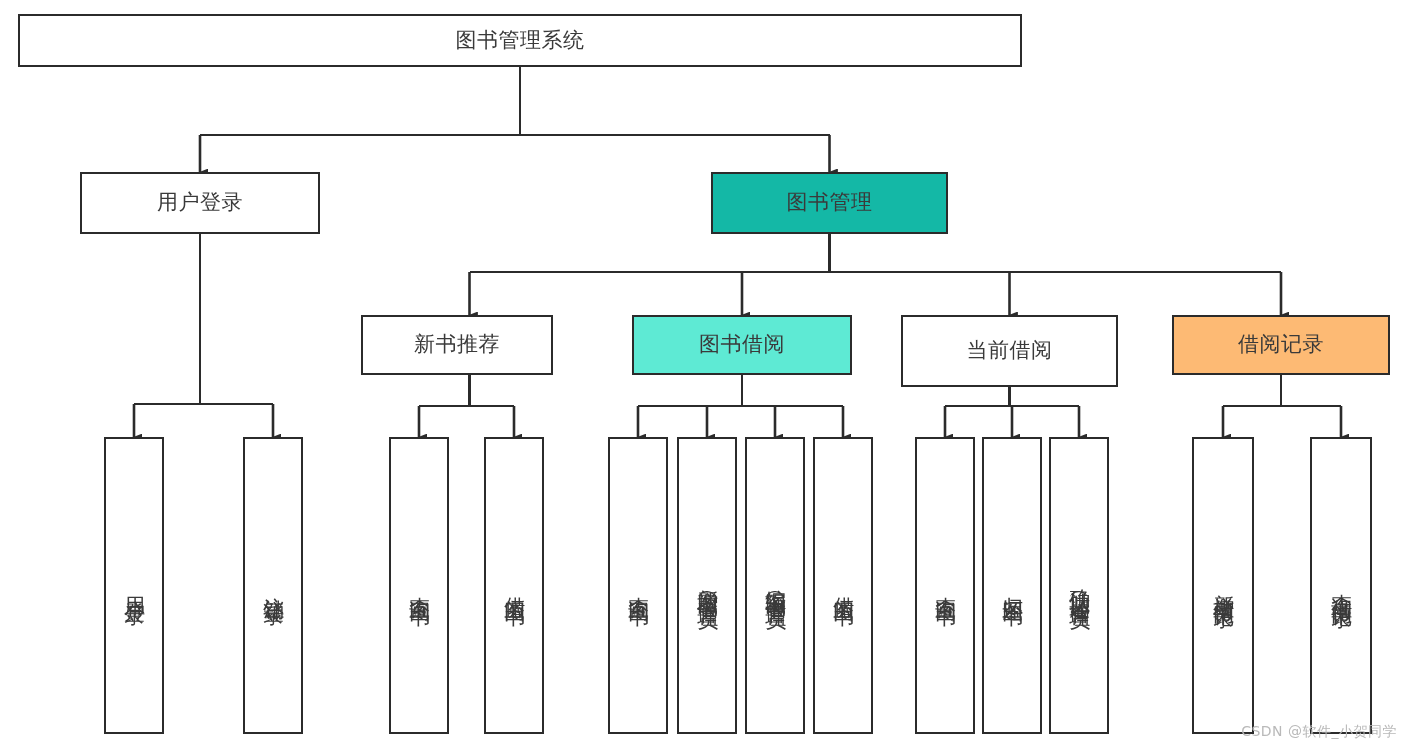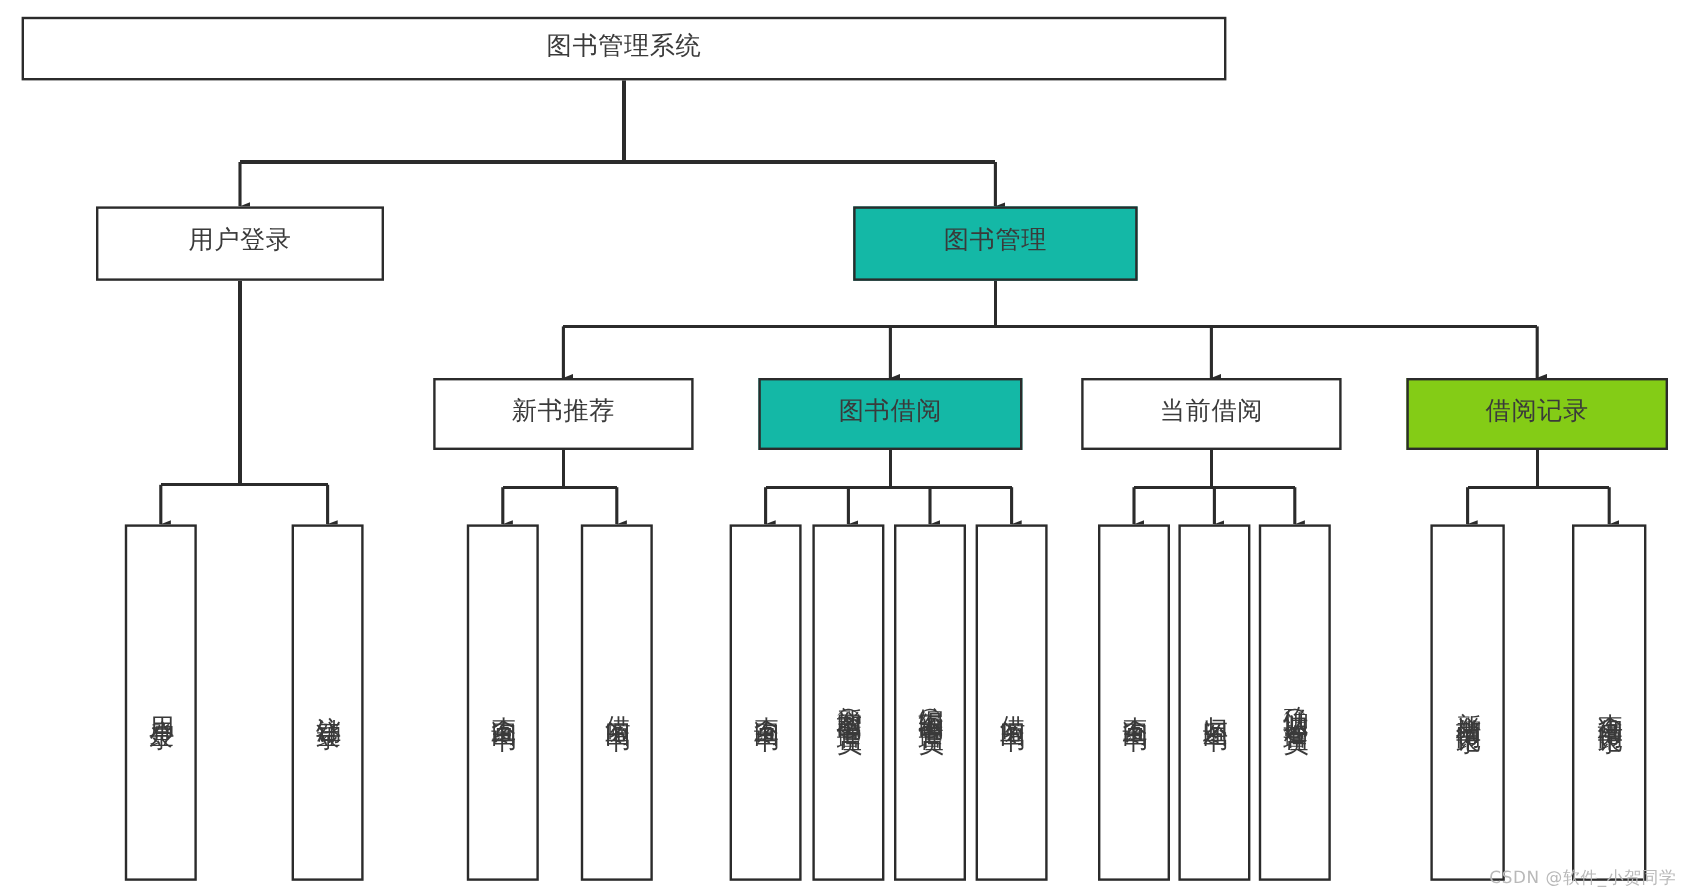--- a/index.html
+++ b/index.html
@@ -31,21 +31,21 @@
     align-items: center;
     justify-content: center;
   }
   .node-label-h {
     font-size: 21px;
     color: #3a3a3a;
     letter-spacing: 0.5px;
     line-height: 1.1;
     white-space: nowrap;
     text-align: right;
-    font-family: Liberation Mono, monospace;
+    font-family: Liberation Serif, serif;
   }
   .node-label-v {
     font-size: 21px;
     color: #3a3a3a;
     line-height: 1.32;
     text-align: center;
     writing-mode: vertical-rl;
     text-orientation: upright;
     letter-spacing: 3px;
     white-space: nowrap;
@@ -117,30 +117,30 @@
 
 <div class="node-box" style="left: 18px; top: 14px; width: 1004px; height: 53px; border-color: rgb(43, 43, 43); background: rgb(255, 255, 255);">
       <span class="node-label-h" style="color: rgb(58, 58, 58);">图书管理系统</span>
     </div>
     <div class="node-box" style="left: 80px; top: 172px; width: 240px; height: 62px; border-color: rgb(43, 43, 43); background: rgb(255, 255, 255);">
       <span class="node-label-h" style="color: rgb(58, 58, 58);">用户登录</span>
     </div>
     <div class="node-box" style="left: 711px; top: 172px; width: 237px; height: 62px; border-color: rgb(43, 43, 43); background: #14b8a6;">
       <span class="node-label-h" style="color: rgb(58, 58, 58);">图书管理</span>
     </div>
-    <div class="node-box" style="left: 361px; top: 315px; width: 217px; height: 60px; border-color: rgb(43, 43, 43); background: rgb(255, 255, 255);">
+    <div class="node-box" style="left: 361px; top: 315px; width: 192px; height: 60px; border-color: rgb(43, 43, 43); background: rgb(255, 255, 255);">
       <span class="node-label-h" style="color: rgb(58, 58, 58);">新书推荐</span>
     </div>
-    <div class="node-box" style="left: 632px; top: 315px; width: 220px; height: 60px; border-color: rgb(43, 43, 43); background: #14b8a6;">
+    <div class="node-box" style="left: 632px; top: 315px; width: 220px; height: 60px; border-color: rgb(43, 43, 43); background: #5eead4;">
       <span class="node-label-h" style="color: rgb(58, 58, 58);">图书借阅</span>
     </div>
-    <div class="node-box" style="left: 901px; top: 315px; width: 217px; height: 60px; border-color: rgb(43, 43, 43); background: rgb(255, 255, 255);">
+    <div class="node-box" style="left: 901px; top: 315px; width: 217px; height: 72px; border-color: rgb(43, 43, 43); background: rgb(255, 255, 255);">
       <span class="node-label-h" style="color: rgb(58, 58, 58);">当前借阅</span>
     </div>
-    <div class="node-box" style="left: 1172px; top: 315px; width: 218px; height: 60px; border-color: rgb(43, 43, 43); background: #84cc16;">
+    <div class="node-box" style="left: 1172px; top: 315px; width: 218px; height: 60px; border-color: rgb(43, 43, 43); background: #fdba74;">
       <span class="node-label-h" style="color: rgb(58, 58, 58);">借阅记录</span>
     </div>
     <div class="node-box" style="left: 104px; top: 437px; width: 60px; height: 297px; border-color: rgb(43, 43, 43); background: rgb(255, 255, 255);">
       <span class="node-label-v" style="color: rgb(58, 58, 58);">用户登录</span>
     </div>
     <div class="node-box" style="left: 243px; top: 437px; width: 60px; height: 297px; border-color: rgb(43, 43, 43); background: rgb(255, 255, 255);">
       <span class="node-label-v" style="color: rgb(58, 58, 58);">注销登录</span>
     </div>
     <div class="node-box" style="left: 389px; top: 437px; width: 60px; height: 297px; border-color: rgb(43, 43, 43); background: rgb(255, 255, 255);">
       <span class="node-label-v" style="color: rgb(58, 58, 58);">查询图书</span>

